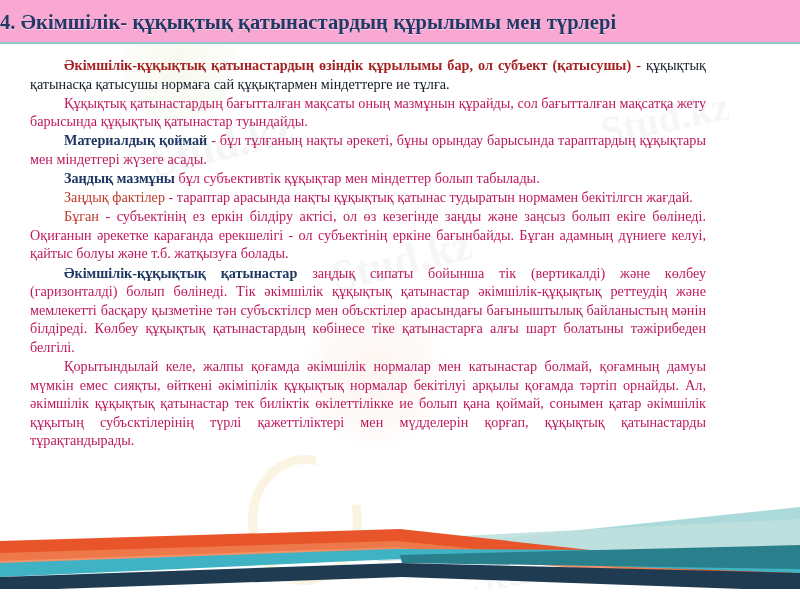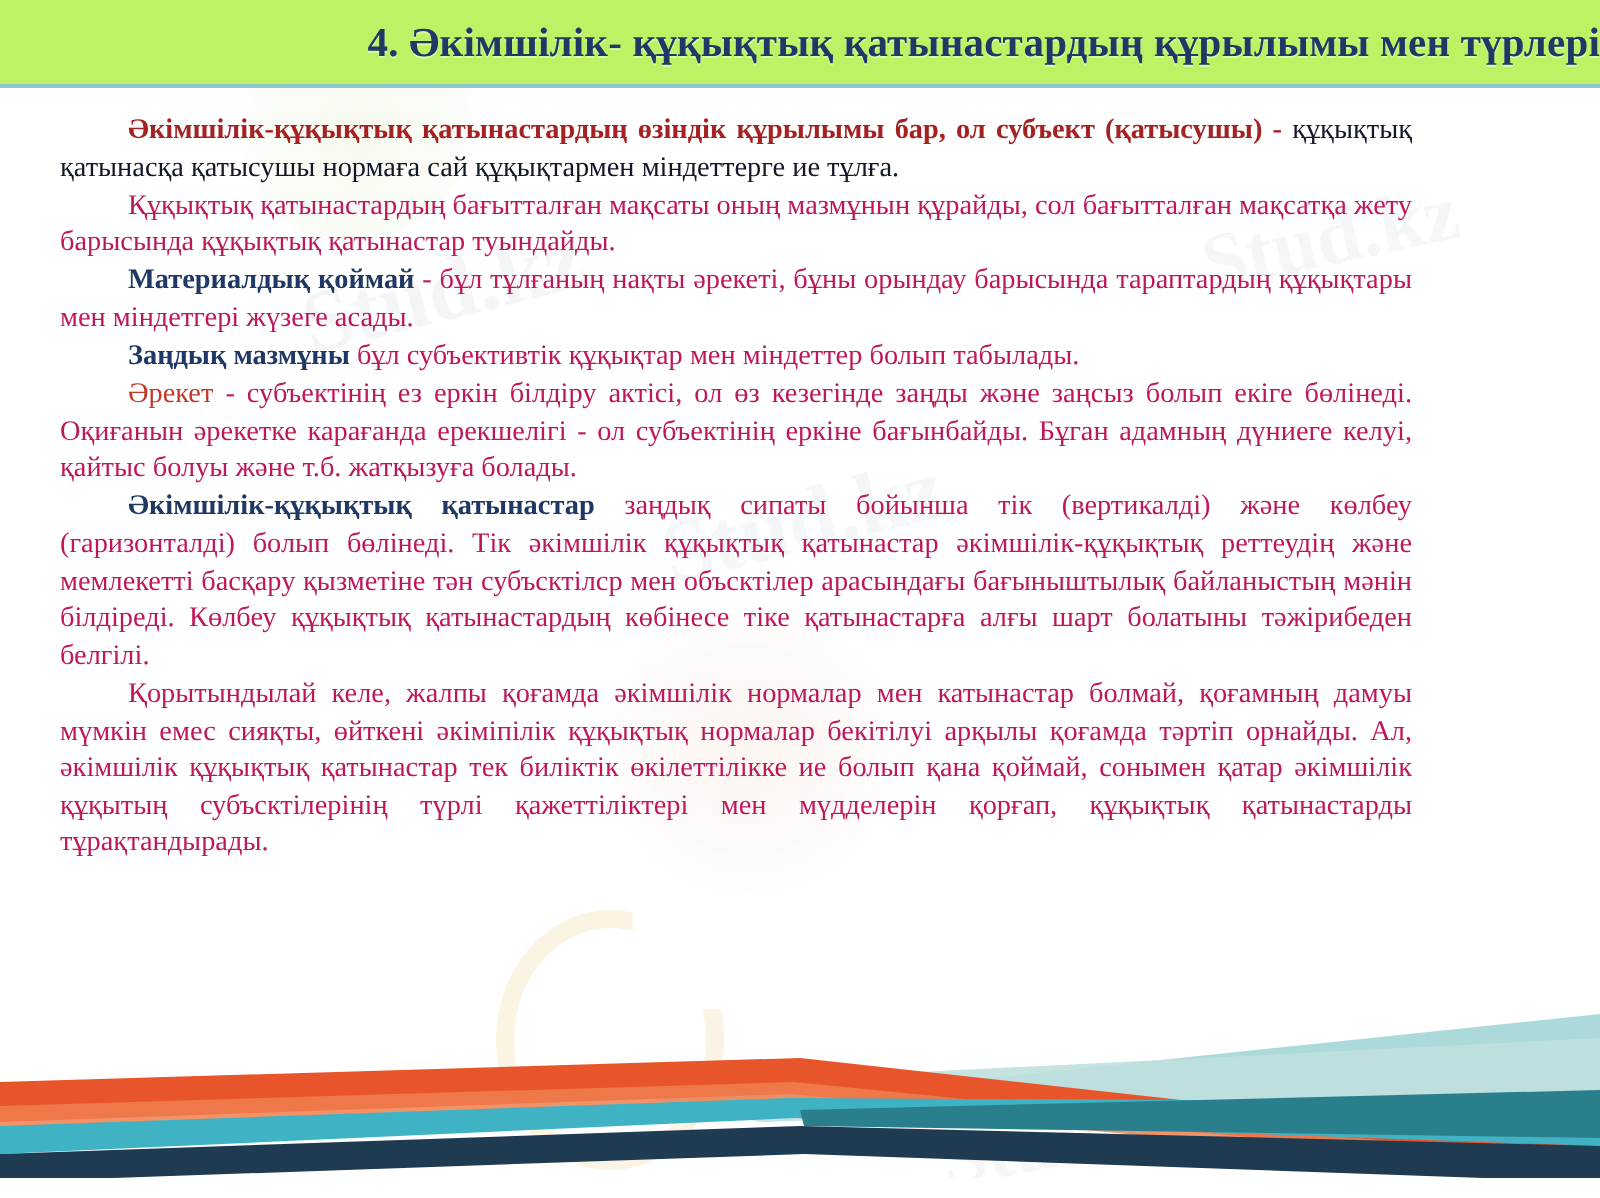--- a/index.html
+++ b/index.html
@@ -7,22 +7,22 @@
     width:800px; height:599px; overflow:hidden;
     background:#ffffff;
     font-family:"Liberation Serif", "DejaVu Serif", serif;
     position:relative;
   }
   #slide { position:absolute; inset:0; background:#ffffff; overflow:hidden; }
 
   
   .title-band{
     position:absolute; left:0; top:0; width:800px; height:44px;
-    background:#bef264;
-    display:flex; align-items:center; justify-content:flex-end;
+    background:#f9a8d4;
+    display:flex; align-items:center; justify-content:flex-start;
     z-index:5;
   }
   .title-band .rule{
     position:absolute; left:0; bottom:0; width:800px; height:2px;
     background:#8fc9cc;
   }
   .slide-title{
     font-family:"Liberation Serif","DejaVu Serif",serif;
     font-size:20.5px; font-weight:bold; color:#1f3864;
     letter-spacing:.1px; white-space:nowrap;
@@ -121,23 +121,26 @@
 
     <p class="para">
       <span class="em-navy-b">Материалдық қоймай</span><span class="txt-navy"> - бұл тұлғаның нақты әрекеті, бұны орындау барысында тараптардың құқықтары мен міндетгері жүзеге асады.</span>
     </p>
 
     <p class="para">
       <span class="em-navy-b">Заңдық мазмұны</span><span class="txt-navy"> бұл субъективтік құқықтар мен міндеттер болып табылады.</span>
     </p>
 
 
+    <p class="para">
+      <span class="em-red">Заңдық фактілер</span><span class="txt-navy"> - тараптар арасында нақты құқықтық қатынас тудыратын нормамен бекітілгсн жағдай.</span>
+    </p>
 
     <p class="para">
-      <span class="em-red">Әрекет</span><span class="txt-navy"> - субъектінің ез еркін білдіру актісі, ол өз кезегінде заңды және заңсыз болып екіге бөлінеді. Оқиғанын әрекетке карағанда ерекшелігі - ол субъектінің еркіне бағынбайды. Бұган адамның дүниеге келуі, қайтыс болуы және т.б. жатқызуға болады.</span>
+      <span class="em-red">Бұган</span><span class="txt-navy"> - субъектінің ез еркін білдіру актісі, ол өз кезегінде заңды және заңсыз болып екіге бөлінеді. Оқиғанын әрекетке карағанда ерекшелігі - ол субъектінің еркіне бағынбайды. Бұган адамның дүниеге келуі, қайтыс болуы және т.б. жатқызуға болады.</span>
     </p>
 
     <p class="para">
       <span class="em-navy-b">Әкімшілік-құқықтық қатынастар</span><span class="txt-navy"> заңдық сипаты бойынша тік (вертикалді) және көлбеу (гаризонталді) болып бөлінеді. Тік әкімшілік құқықтық қатынастар әкімшілік-құқықтық реттеудің және мемлекетті басқару қызметіне тән субъсктілср мен объсктілер арасындағы бағыныштылық байланыстың мәнін білдіреді. Көлбеу құқықтық қатынастардың көбінесе тіке қатынастарға алғы шарт болатыны тәжірибеден белгілі.</span>
     </p>
 
     <p class="para">
       <span class="txt-navy">Қорытындылай келе, жалпы қоғамда әкімшілік нормалар мен катынастар болмай, қоғамның дамуы мүмкін емес сияқты, өйткені әкіміпілік құқықтық нормалар бекітілуі арқылы қоғамда тәртіп орнайды. Ал, әкімшілік құқықтық қатынастар тек биліктік өкілеттілікке ие болып қана қоймай, сонымен қатар әкімшілік құқытың субъсктілерінің түрлі қажеттіліктері мен мүдделерін қорғап, құқықтық қатынастарды тұрақтандырады.</span>
     </p>
 

